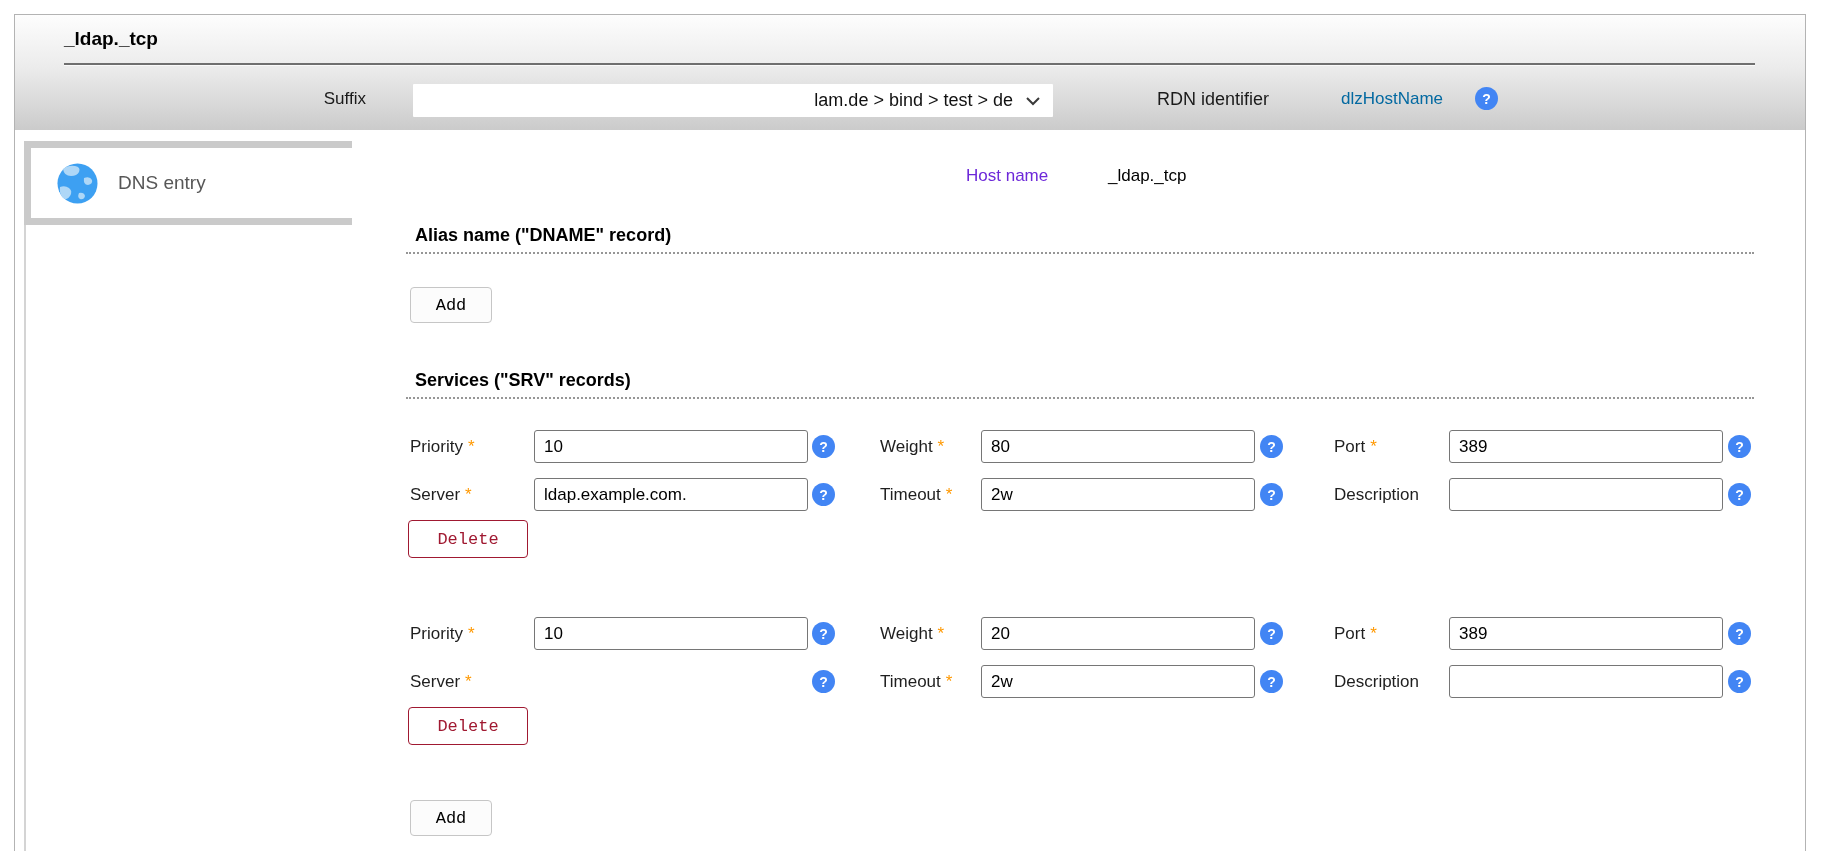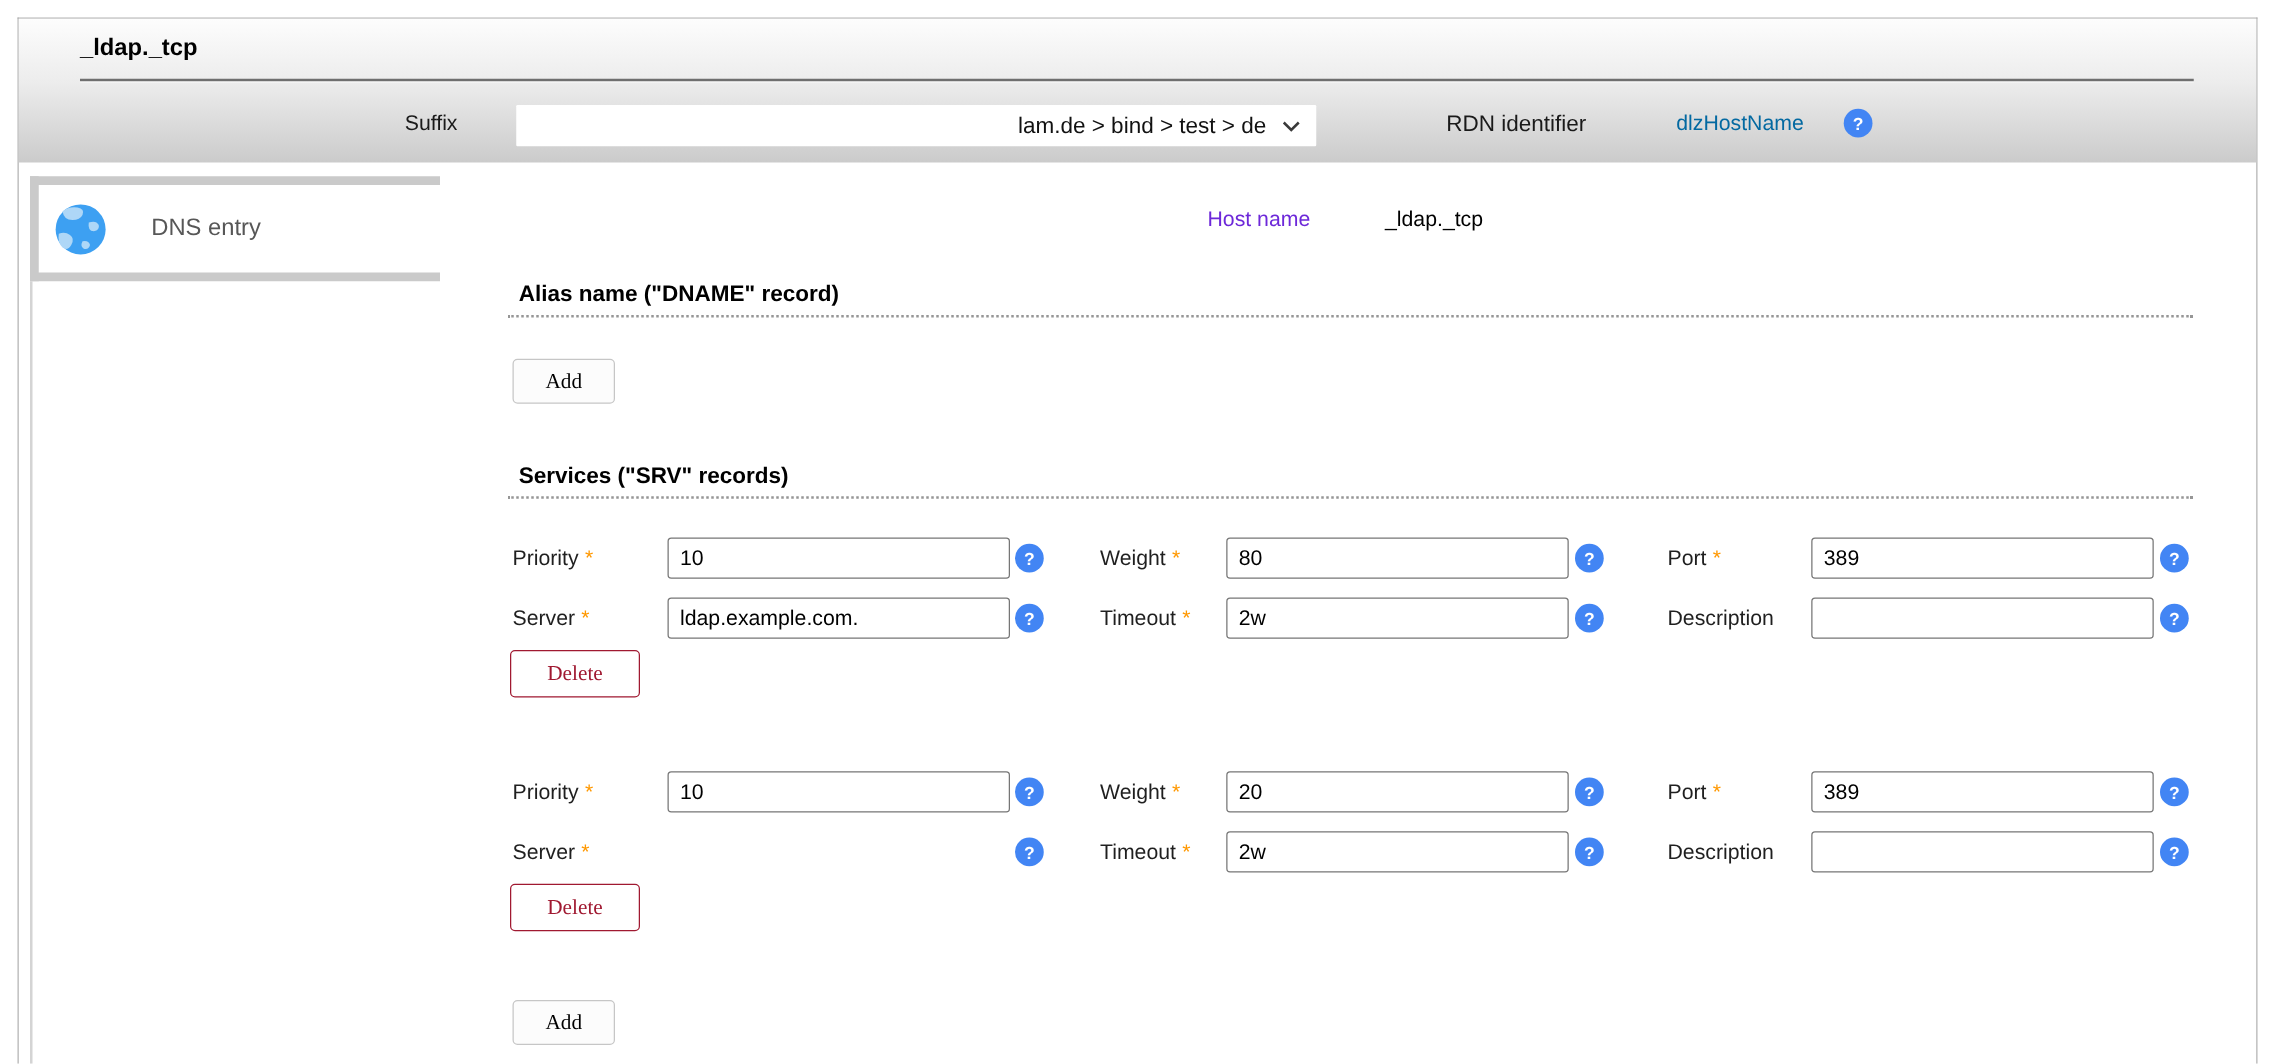--- a/index.html
+++ b/index.html
@@ -61,21 +61,21 @@
     cursor: pointer; user-select: none;
   }
   .help.hdr { position: absolute; left: 1475px; top: 87px; }
   
   .side-tab {
     position: absolute; left: 24px; top: 141px;
     width: 328px; height: 84px;
     background: #fff;
     border: 7px solid #cacaca; border-right: none;
     display: flex; align-items: center;
-    padding-left: 13px; gap: 36px;
+    padding-left: 26px; gap: 20px;
     cursor: pointer;
   }
   .side-tab-label { font-size: 19px; color: #575757; }
   .side-rule {
     position: absolute; left: 24px; top: 225px;
     width: 2px; height: 626px; background: #d4d4d4;
   }
   
   .hostname-label { position: absolute; left: 966px; top: 166px; font-size: 17px; color: #6d28d9; }
   .hostname-value { position: absolute; left: 1108px; top: 166px; font-size: 17px; color: #000; }
@@ -86,33 +86,33 @@
   }
   .section-rule {
     position: absolute; left: 406px; width: 1348px; height: 0;
     border-bottom: 2px dotted #969696;
   }
   .t-alias { top: 225px; }  .r-alias { top: 252px; }
   .t-srv   { top: 370px; }  .r-srv   { top: 397px; }
 
   .btn {
     border-radius: 4px; font-size: 17px;
-    font-family: Liberation Serif, serif;
+    font-family: Liberation Mono, monospace;
     cursor: pointer;
   }
   .add-btn {
     position: absolute; left: 410px;
     width: 82px; height: 36px;
     background: #fcfcfc; border: 1px solid #c6c6c6; color: #000;
   }
   .add-alias { top: 287px; }
   .add-srv   { top: 800px; }
   .delete-btn {
     position: absolute; left: 408px; top: 90px;
-    width: 104px; height: 38px;
+    width: 120px; height: 38px;
     background: #fff; border: 1.5px solid #a01931; color: #a01931;
   }
   
   .srv-record { position: absolute; left: 0; width: 100%; height: 132px; }
   .rec0 { top: 430px; }
   .rec1 { top: 617px; }
   .frow { position: absolute; left: 0; width: 100%; height: 34px; }
   .r1 { top: 0; } .r2 { top: 48px; }
   .lbl { position: absolute; top: 7px; font-size: 17px; color: #1f1f1f; display: flex; gap: 5px; white-space: nowrap; }
   .req { color: #ff9800; }

